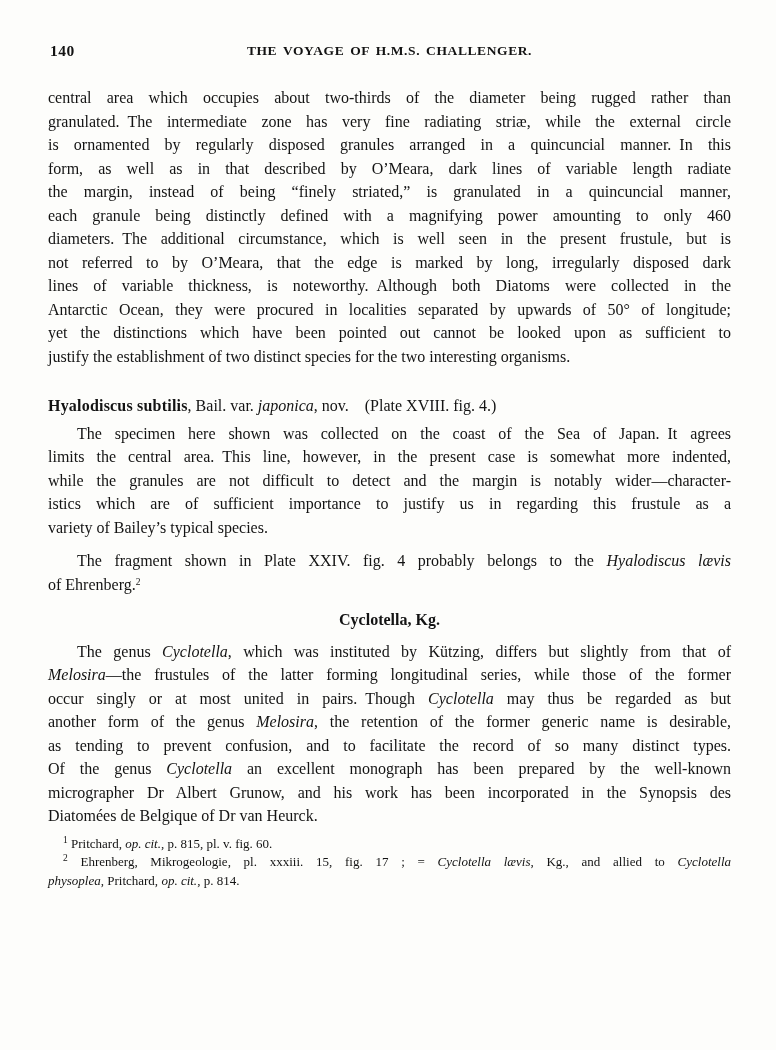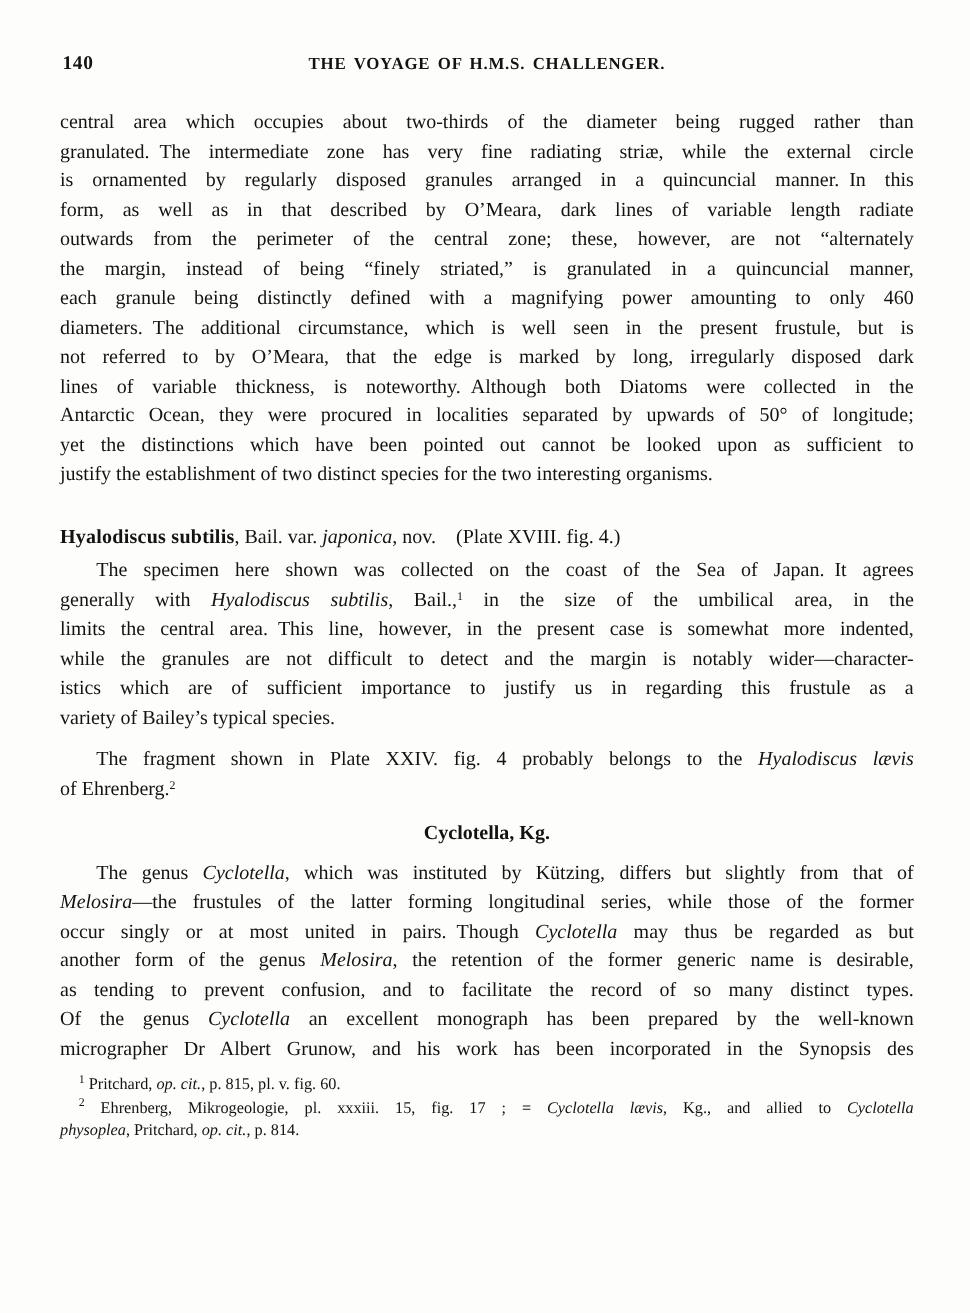--- a/index.html
+++ b/index.html
@@ -117,56 +117,55 @@
     <span class="page-number" data-name="page-number">140</span>
     <span class="running-title" data-name="running-title">THE VOYAGE OF H.M.S. CHALLENGER.</span>
   </header>
 
   <main class="page-body" data-name="page-body">
       <div class="block paragraph" data-name="intro-paragraph">
         <div class="line" data-name="text-line">central area which occupies about two-thirds of the diameter being rugged rather than</div>
         <div class="line" data-name="text-line">granulated. The intermediate zone has very fine radiating striæ, while the external circle</div>
         <div class="line" data-name="text-line">is ornamented by regularly disposed granules arranged in a quincuncial manner. In this</div>
         <div class="line" data-name="text-line">form, as well as in that described by O’Meara, dark lines of variable length radiate</div>
-        <div class="line" data-name="text-line">outwards from the perimeter of the central zone; these, however, are not “alternately</div>
         <div class="line" data-name="text-line">the margin, instead of being “finely striated,” is granulated in a quincuncial manner,</div>
         <div class="line" data-name="text-line">each granule being distinctly defined with a magnifying power amounting to only 460</div>
         <div class="line" data-name="text-line">diameters. The additional circumstance, which is well seen in the present frustule, but is</div>
         <div class="line" data-name="text-line">not referred to by O’Meara, that the edge is marked by long, irregularly disposed dark</div>
         <div class="line" data-name="text-line">lines of variable thickness, is noteworthy. Although both Diatoms were collected in the</div>
         <div class="line" data-name="text-line">Antarctic Ocean, they were procured in localities separated by upwards of 50° of longitude;</div>
         <div class="line" data-name="text-line">yet the distinctions which have been pointed out cannot be looked upon as sufficient to</div>
         <div class="line last" data-name="text-line">justify the establishment of two distinct species for the two interesting organisms.</div>
       </div>
       <div class="block heading" data-name="species-section-heading">
         <div class="line last" data-name="text-line"><b>Hyalodiscus subtilis</b>, Bail. var. <i>japonica</i>, nov. (Plate XVIII. fig. 4.)</div>
       </div>
       <div class="block paragraph" data-name="species-paragraph">
         <div class="line indent" data-name="text-line">The specimen here shown was collected on the coast of the Sea of Japan. It agrees</div>
-        <div class="line" data-name="text-line">generally with <i>Hyalodiscus subtilis</i>, Bail.,<sup data-name="footnote-marker">1</sup> in the size of the umbilical area, in the</div>
         <div class="line" data-name="text-line">limits the central area. This line, however, in the present case is somewhat more indented,</div>
         <div class="line" data-name="text-line">while the granules are not difficult to detect and the margin is notably wider—character-</div>
         <div class="line" data-name="text-line">istics which are of sufficient importance to justify us in regarding this frustule as a</div>
         <div class="line last" data-name="text-line">variety of Bailey’s typical species.</div>
       </div>
       <div class="block paragraph" data-name="fragment-paragraph">
         <div class="line indent" data-name="text-line">The fragment shown in Plate XXIV. fig. 4 probably belongs to the <i>Hyalodiscus lævis</i></div>
         <div class="line last" data-name="text-line">of Ehrenberg.<sup data-name="footnote-marker">2</sup></div>
       </div>
       <div class="block heading" data-name="genus-section-heading">
         <div class="line last" data-name="text-line"><b>Cyclotella, Kg.</b></div>
       </div>
       <div class="block paragraph" data-name="genus-paragraph">
         <div class="line indent" data-name="text-line">The genus <i>Cyclotella</i>, which was instituted by Kützing, differs but slightly from that of</div>
         <div class="line" data-name="text-line"><i>Melosira</i>—the frustules of the latter forming longitudinal series, while those of the former</div>
         <div class="line" data-name="text-line">occur singly or at most united in pairs. Though <i>Cyclotella</i> may thus be regarded as but</div>
         <div class="line" data-name="text-line">another form of the genus <i>Melosira</i>, the retention of the former generic name is desirable,</div>
         <div class="line" data-name="text-line">as tending to prevent confusion, and to facilitate the record of so many distinct types.</div>
         <div class="line" data-name="text-line">Of the genus <i>Cyclotella</i> an excellent monograph has been prepared by the well-known</div>
         <div class="line" data-name="text-line">micrographer Dr Albert Grunow, and his work has been incorporated in the Synopsis des</div>
+        <div class="line last" data-name="text-line">Diatomées de Belgique of Dr van Heurck.</div>
       </div>
     </main>
 
   <footer class="footnotes" data-name="footnotes">
       <div class="block paragraph" data-name="footnote-1">
         <div class="line last indent" data-name="text-line"><sup data-name="footnote-marker">1</sup> Pritchard, <i>op. cit.</i>, p. 815, pl. v. fig. 60.</div>
       </div>
       <div class="block paragraph" data-name="footnote-2">
         <div class="line indent" data-name="text-line"><sup data-name="footnote-marker">2</sup> Ehrenberg, Mikrogeologie, pl. xxxiii. 15, fig. 17 ; = <i>Cyclotella lævis</i>, Kg., and allied to <i>Cyclotella</i></div>
         <div class="line last" data-name="text-line"><i>physoplea</i>, Pritchard, <i>op. cit.</i>, p. 814.</div>

